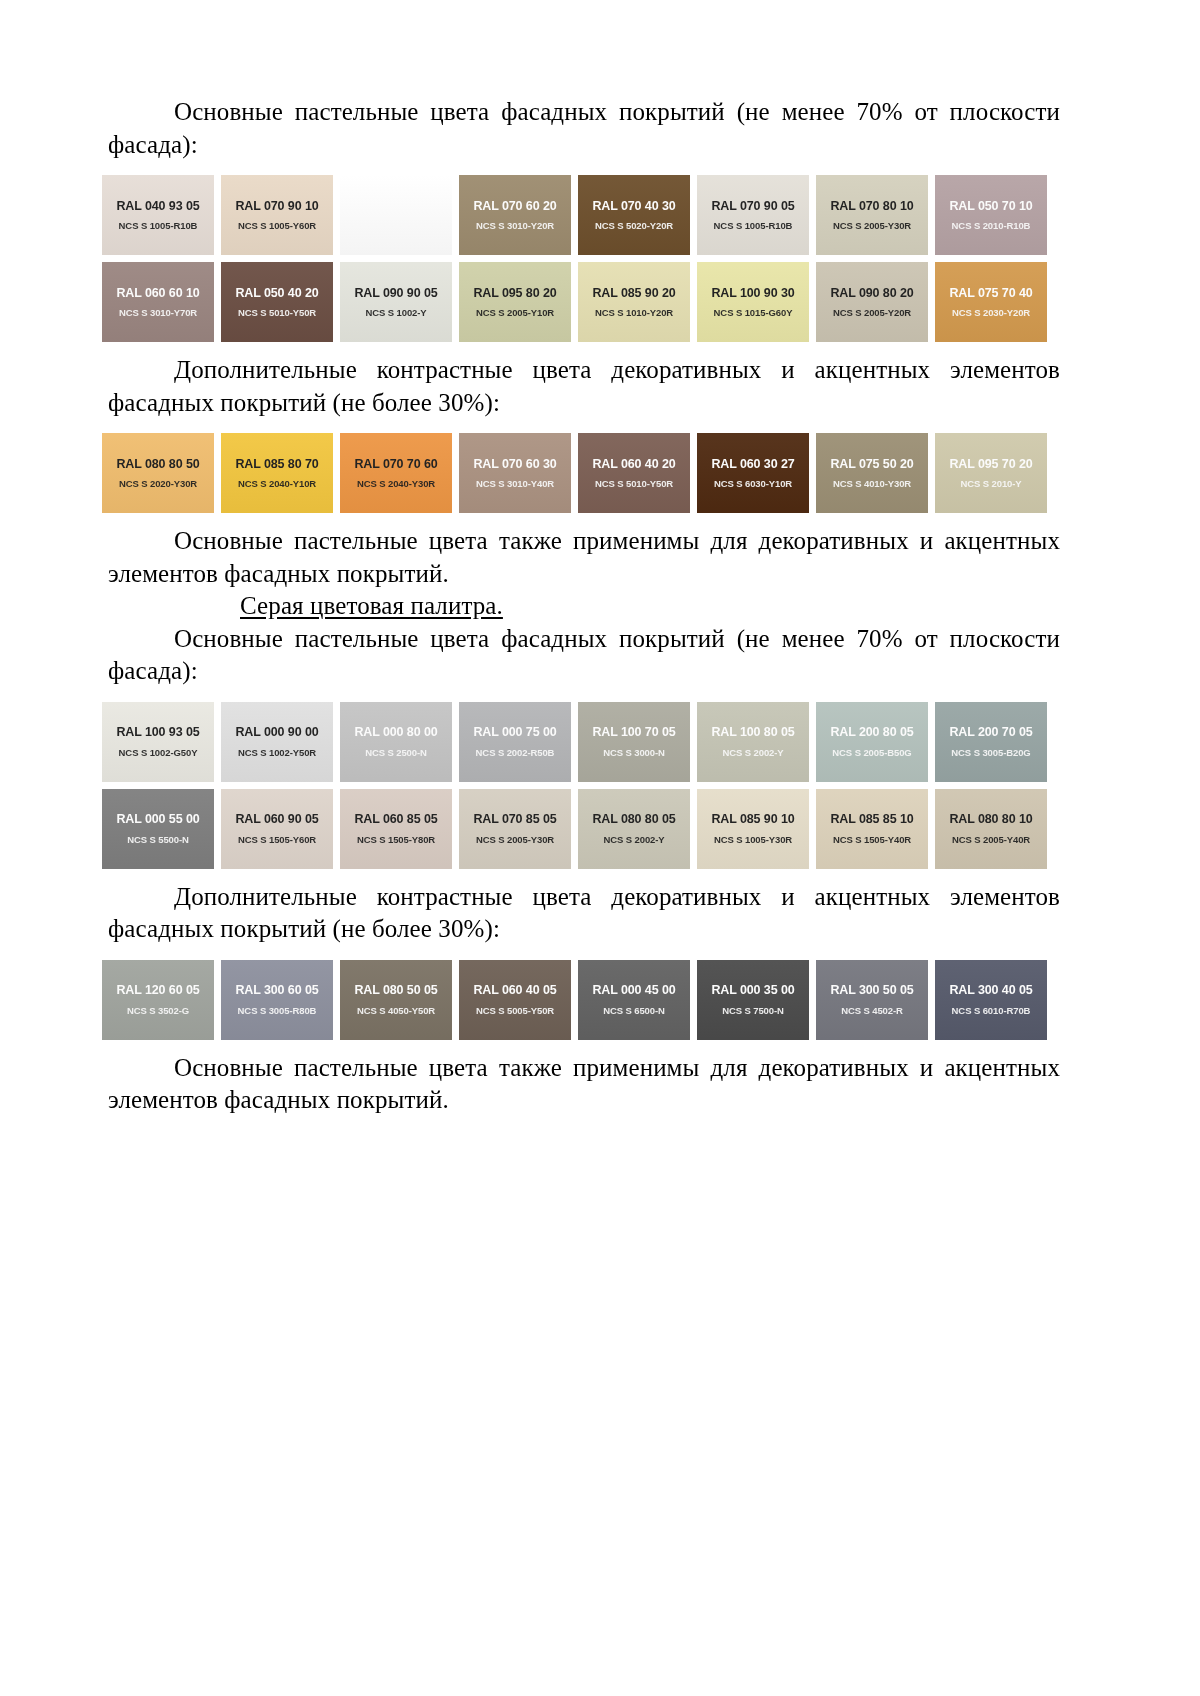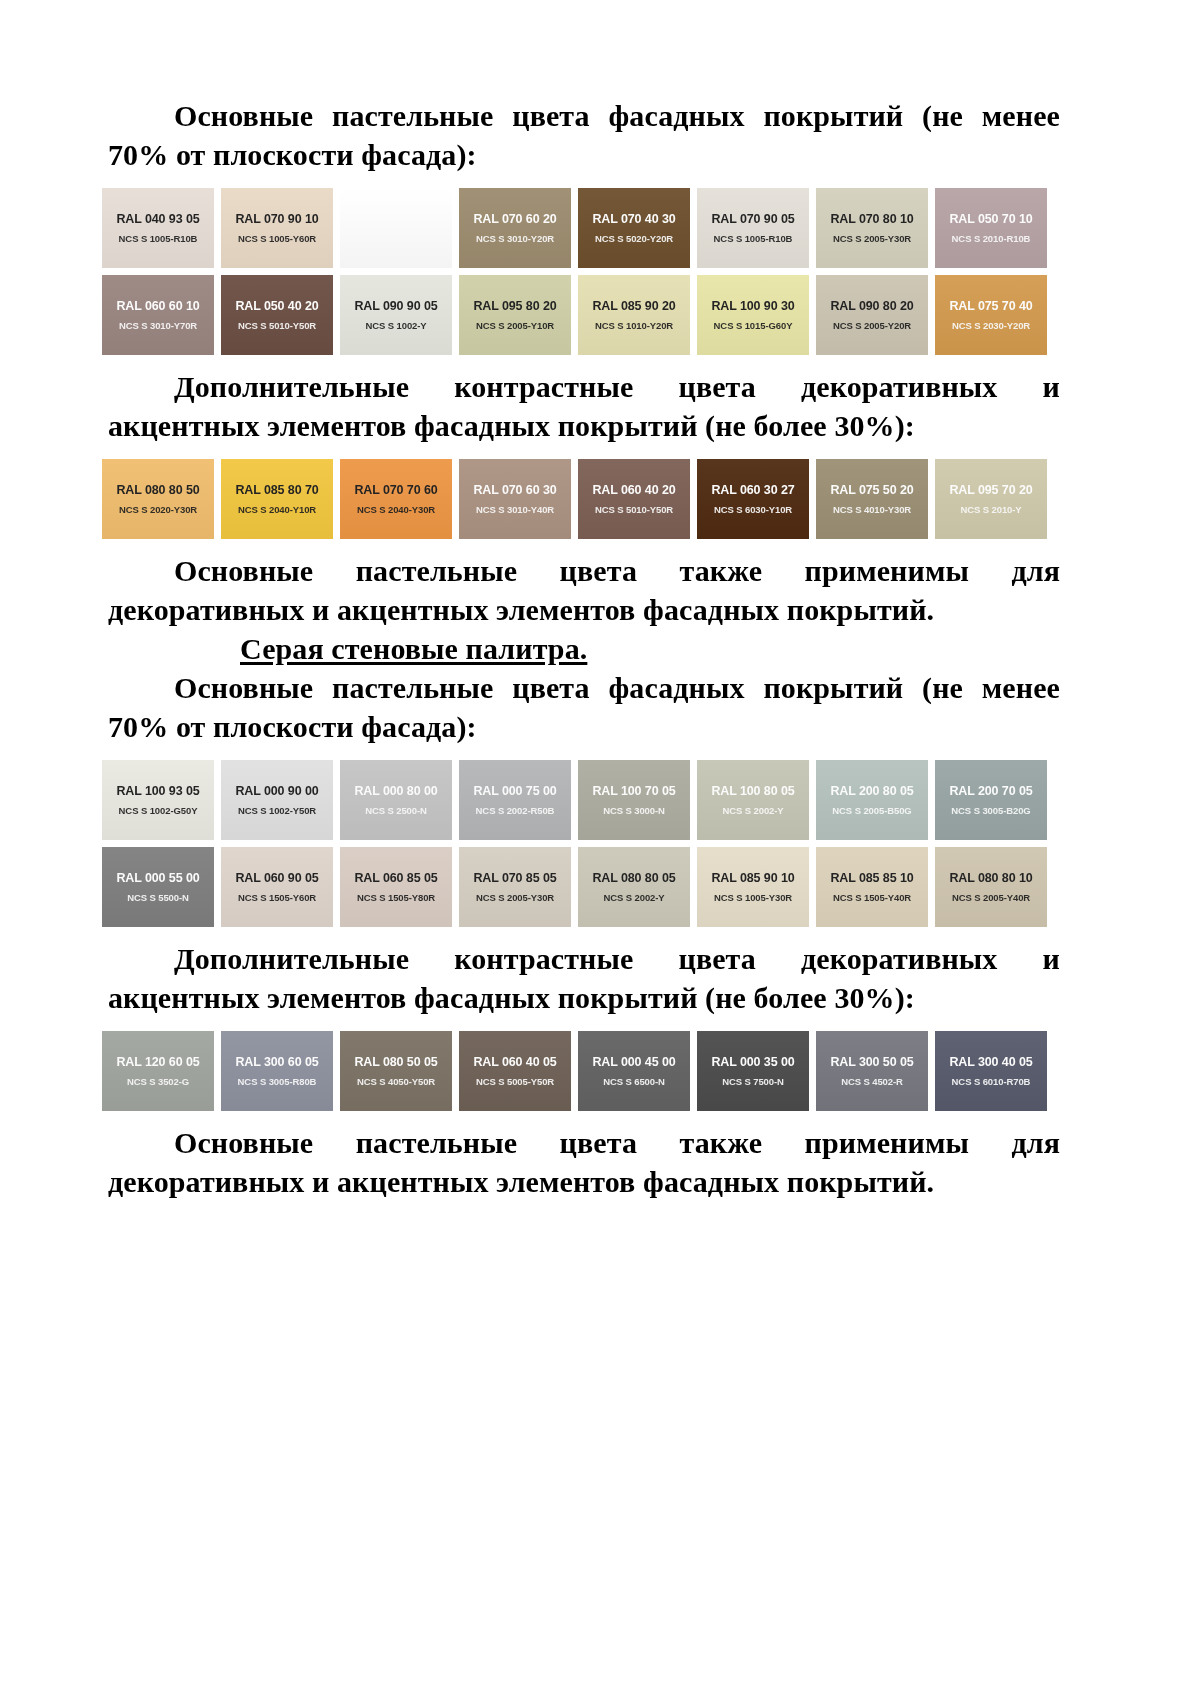--- a/index.html
+++ b/index.html
@@ -19,26 +19,25 @@
   .page {
     box-sizing: border-box;
     width: 1200px;
     min-height: 1696px;
     padding: 96px 140px 0 108px;
     background: #ffffff;
   }
 
   p.para {
     margin: 0 0 0 0;
-    font-size: 30px;
+    font-size: 25px;
     line-height: 1.30;
     text-align: justify;
     text-indent: 66px;
     letter-spacing: 0.1px;
-    font-weight: bold;
   }
 
   .underline-head {
     display: inline-block;
     text-decoration: underline;
     text-underline-offset: 3px;
   }
 
   
   .swatch-block {
@@ -206,21 +205,21 @@
         <div class="swatch" style="background: rgb(207, 201, 171); color: rgb(255, 255, 255);">
           <div class="ral">RAL 095 70 20</div>
           <div class="ncs">NCS S 2010-Y</div>
         </div>
       </div>
   </div>
 
   <p class="para">Основные пастельные цвета также применимы для декоративных и акцентных элементов фасадных покрытий.</p>
 
   <p class="para">
-    <span class="underline-head">Серая стеновые палитра.</span>
+    <span class="underline-head">Серая цветовая палитра.</span>
   </p>
 
   <p class="para">Основные пастельные цвета фасадных покрытий (не менее 70% от плоскости фасада):</p>
 
   <div class="swatch-block">
     <div class="swatch-row">
         <div class="swatch" style="background: rgb(233, 232, 225); color: rgb(28, 28, 28);">
           <div class="ral">RAL 100 93 05</div>
           <div class="ncs">NCS S 1002-G50Y</div>
         </div>

